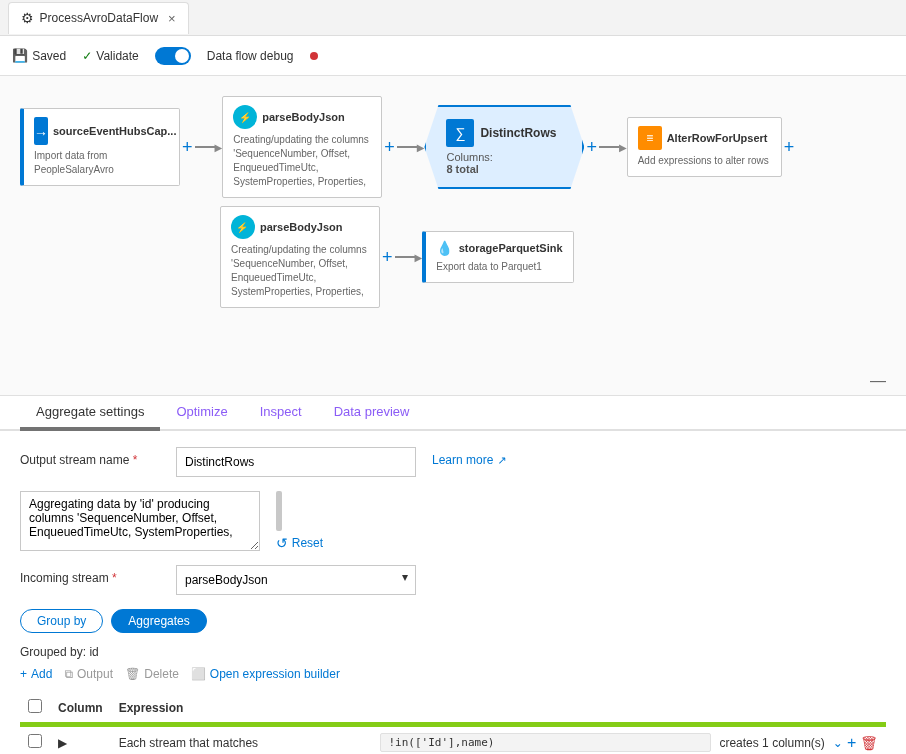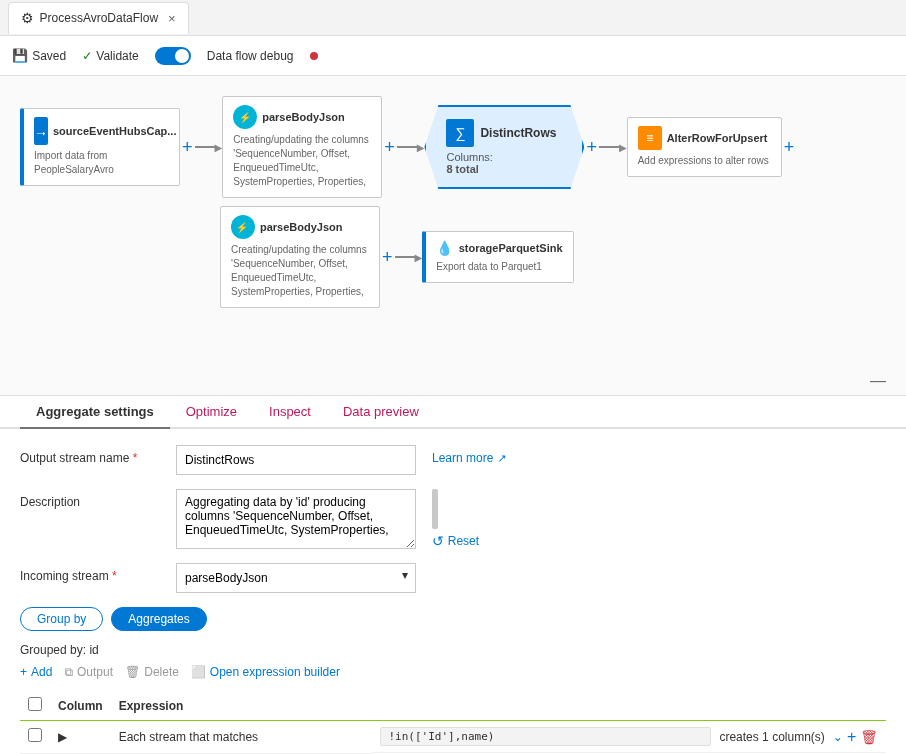--- a/index.html
+++ b/index.html
@@ -49,23 +49,23 @@
     }
 
     
     .bottom-panel { padding: 0; background: #fff; }
 
     
     .settings-tabs {
       display: flex; border-bottom: 2px solid #e0e0e0; padding: 0 20px; gap: 0;
     }
     .settings-tab {
-      padding: 8px 16px; cursor: pointer; font-size: 13px; color: #be185d; border-bottom: 2px solid transparent; margin-bottom: -2px;
-    }
-    .settings-tab.active { color: #333; font-weight: 700; border-bottom: 2px solid #737373; }
+      padding: 8px 16px; cursor: pointer; font-size: 13px; color: #8b5cf6; border-bottom: 2px solid transparent; margin-bottom: -2px;
+    }
+    .settings-tab.active { color: #333; font-weight: 400; border-bottom: 4px solid #737373; }
 
     
     .settings-content { padding: 16px 20px; }
 
     .form-row {
       display: flex; align-items: flex-start; margin-bottom: 14px; gap: 16px;
     }
     .form-label {
       min-width: 140px; font-size: 12px; color: #333; padding-top: 6px; font-weight: 400;
     }
@@ -103,21 +103,21 @@
     
     .action-row {
       display: flex; align-items: center; gap: 12px; margin-bottom: 12px; font-size: 12px;
     }
     .action-btn { display: flex; align-items: center; gap: 4px; color: #0078d4; cursor: pointer; }
     .action-btn.disabled { color: #999; cursor: default; }
 
     
     .data-table { width: 100%; border-collapse: collapse; }
     .data-table th {
-      text-align: left; padding: 6px 8px; font-size: 12px; font-weight: 600; color: #333; border-bottom: 1px solid #84cc16;
+      text-align: left; padding: 6px 8px; font-size: 12px; font-weight: 600; color: #333; border-bottom: 5px solid #84cc16;
     }
     .data-table td {
       padding: 6px 8px; font-size: 12px; color: #333; border-bottom: 1px solid #f0f0f0; vertical-align: middle;
     }
     .checkbox-cell { width: 24px; }
     .expand-cell { width: 20px; color: #666; cursor: pointer; }
 
     input[type="checkbox"] { width: 14px; height: 14px; cursor: pointer; }
 
     
@@ -274,21 +274,20 @@
         <div class="side-actions">
           <div class="learn-more">
             <span>Learn more</span>
             <span style="font-size:11px;">↗</span>
           </div>
         </div>
       </div>
     </div>
 
     <div class="form-row">
-      <div class="form-label">Description</div>
       <div class="form-control-area">
         <textarea class="form-textarea" style="">Aggregating data by 'id' producing columns 'SequenceNumber, Offset, EnqueuedTimeUtc, SystemProperties,</textarea>
         <div style="display:flex;flex-direction:column;align-items:flex-start;gap:4px;">
           <div style="width:6px;background:#c8c8c8;height:40px;border-radius:2px;"></div>
           <div class="reset-link">
             <span style="font-size:14px;">↺</span>
             <span>Reset</span>
           </div>
         </div>
       </div>

